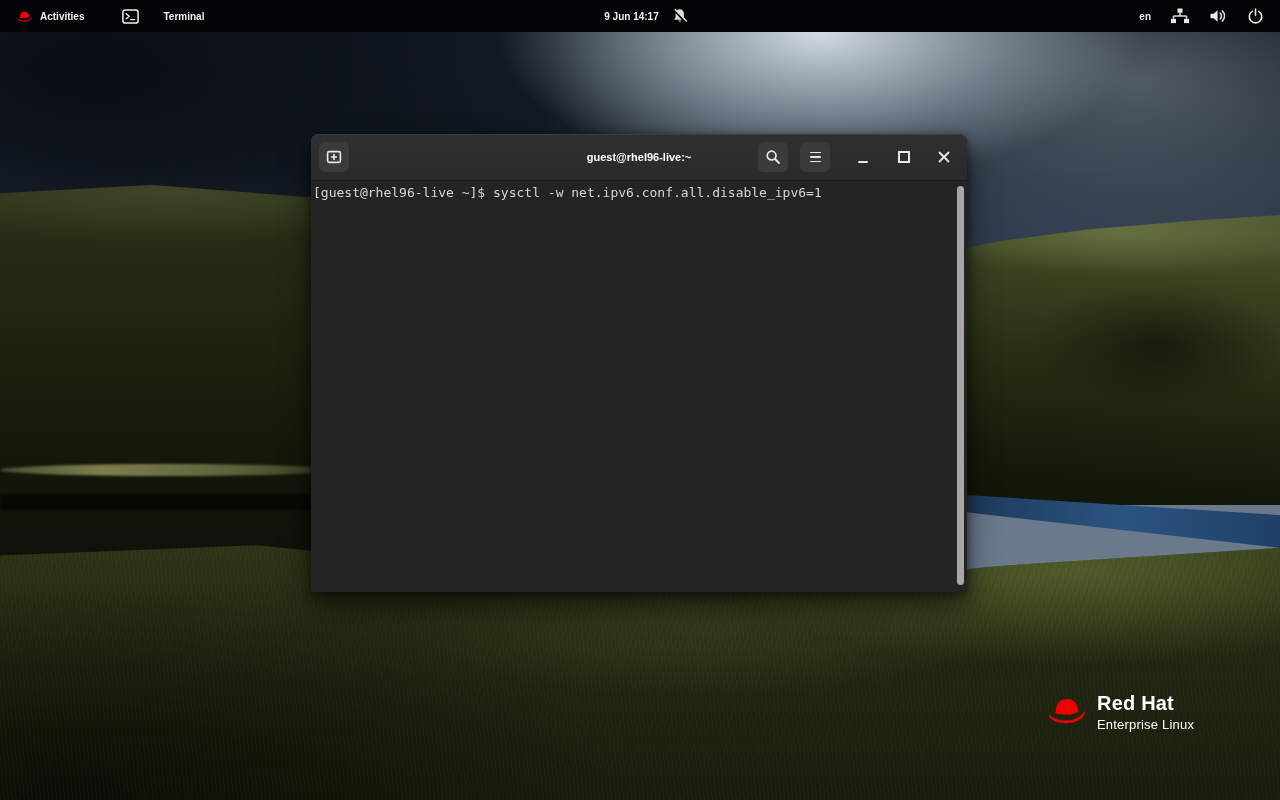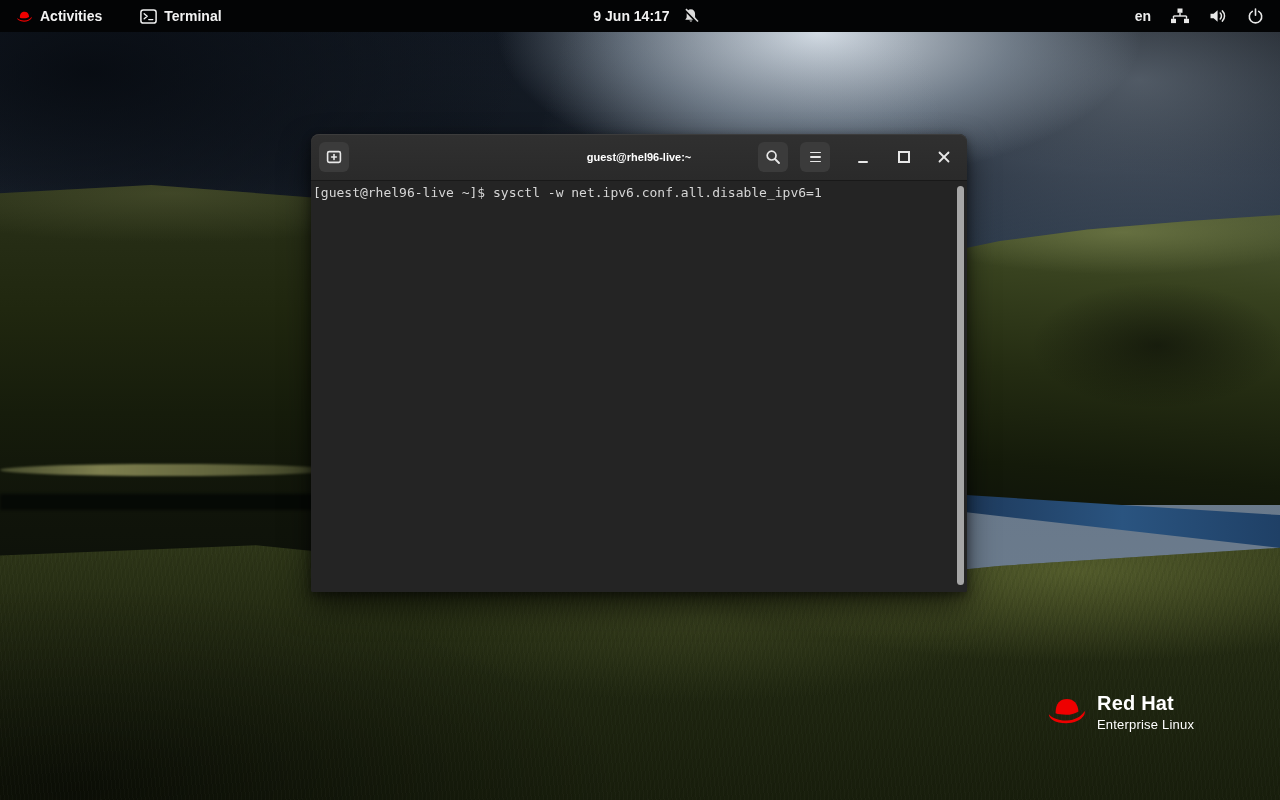--- a/index.html
+++ b/index.html
@@ -49,23 +49,23 @@
       linear-gradient(180deg,#2e3618 0%,#262d13 25%,#1f2610 55%,#181e0c 100%);}
 
   
   .rh-logo{position:absolute;left:1046px;top:692px;z-index:5;display:flex;align-items:flex-start;gap:9px;}
   .rh-logo svg{margin-top:3px;}
   .rh-name{color:#fff;font-size:20px;font-weight:700;line-height:22px;letter-spacing:.2px;}
   .rh-product{color:#fff;font-size:13px;font-weight:400;line-height:22px;letter-spacing:.2px;}
 
   
   .topbar{position:absolute;top:0;left:0;width:1280px;height:32px;background:#030405;z-index:50;
-    display:flex;align-items:center;color:#f2f2f2;font-size:14px;font-weight:700;}
+    display:flex;align-items:center;color:#f2f2f2;font-size:10px;font-weight:700;}
   .tb-activities{display:flex;align-items:center;gap:7px;margin-left:16px;cursor:default;}
-  .tb-app{display:flex;align-items:center;gap:7px;margin-left:38px;}
+  .tb-app{display:flex;align-items:center;gap:24px;margin-left:38px;}
   .tb-center{position:absolute;left:50%;transform:translateX(-50%);display:flex;align-items:center;gap:13px;padding-left:13px;}
   .tb-right{margin-left:auto;display:flex;align-items:center;gap:19px;margin-right:16px;}
   .tb-kbd{font-weight:700;color:#ededed;}
 
   
   .window{position:absolute;left:311px;top:134px;width:656px;height:458px;z-index:40;
     border-radius:8px 8px 2px 2px;
     box-shadow:0 14px 30px rgba(0,0,0,.55),0 3px 10px rgba(0,0,0,.45);
     background:#242424;}
   .headerbar{position:relative;height:46px;border-radius:8px 8px 0 0;

